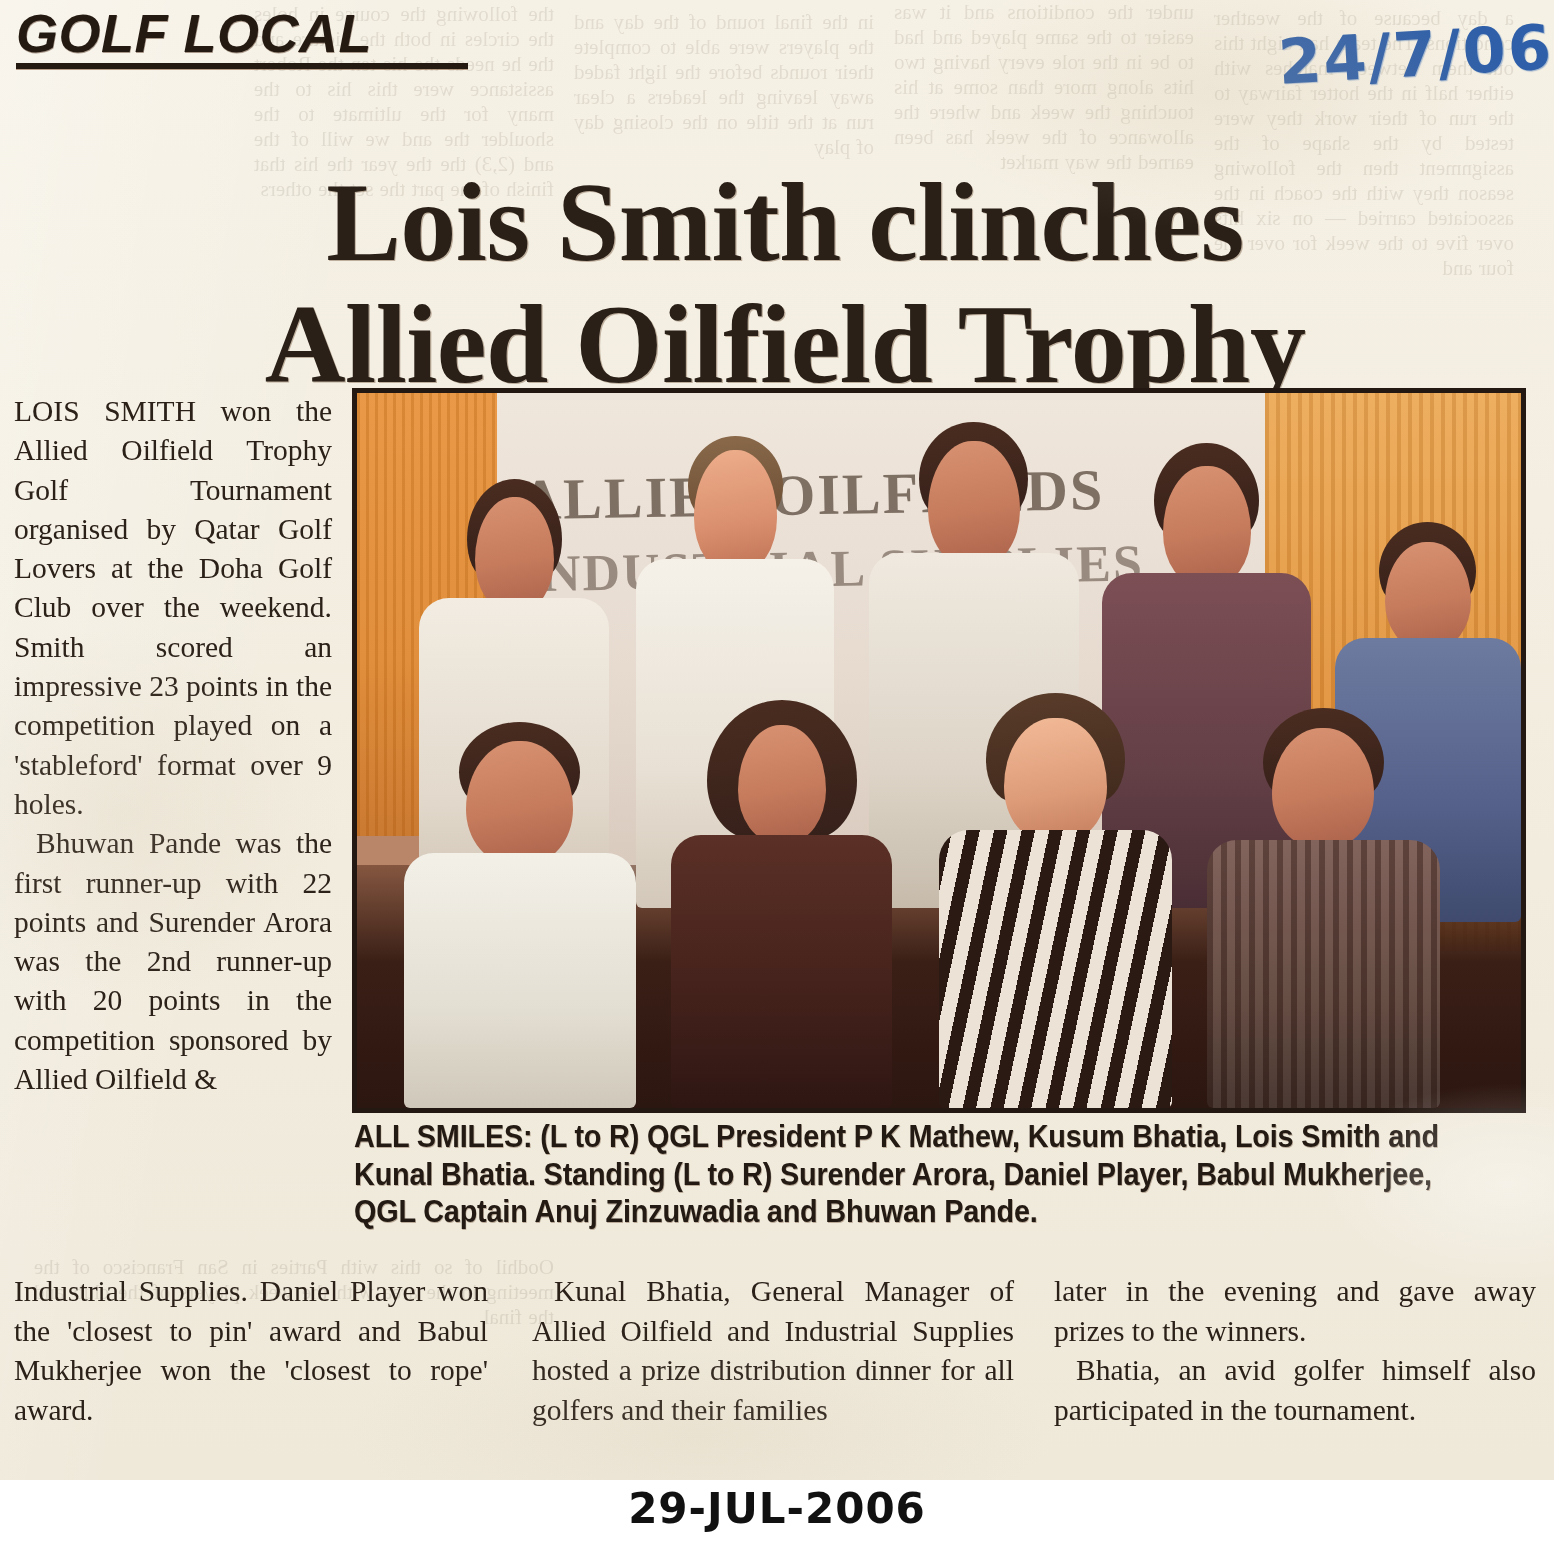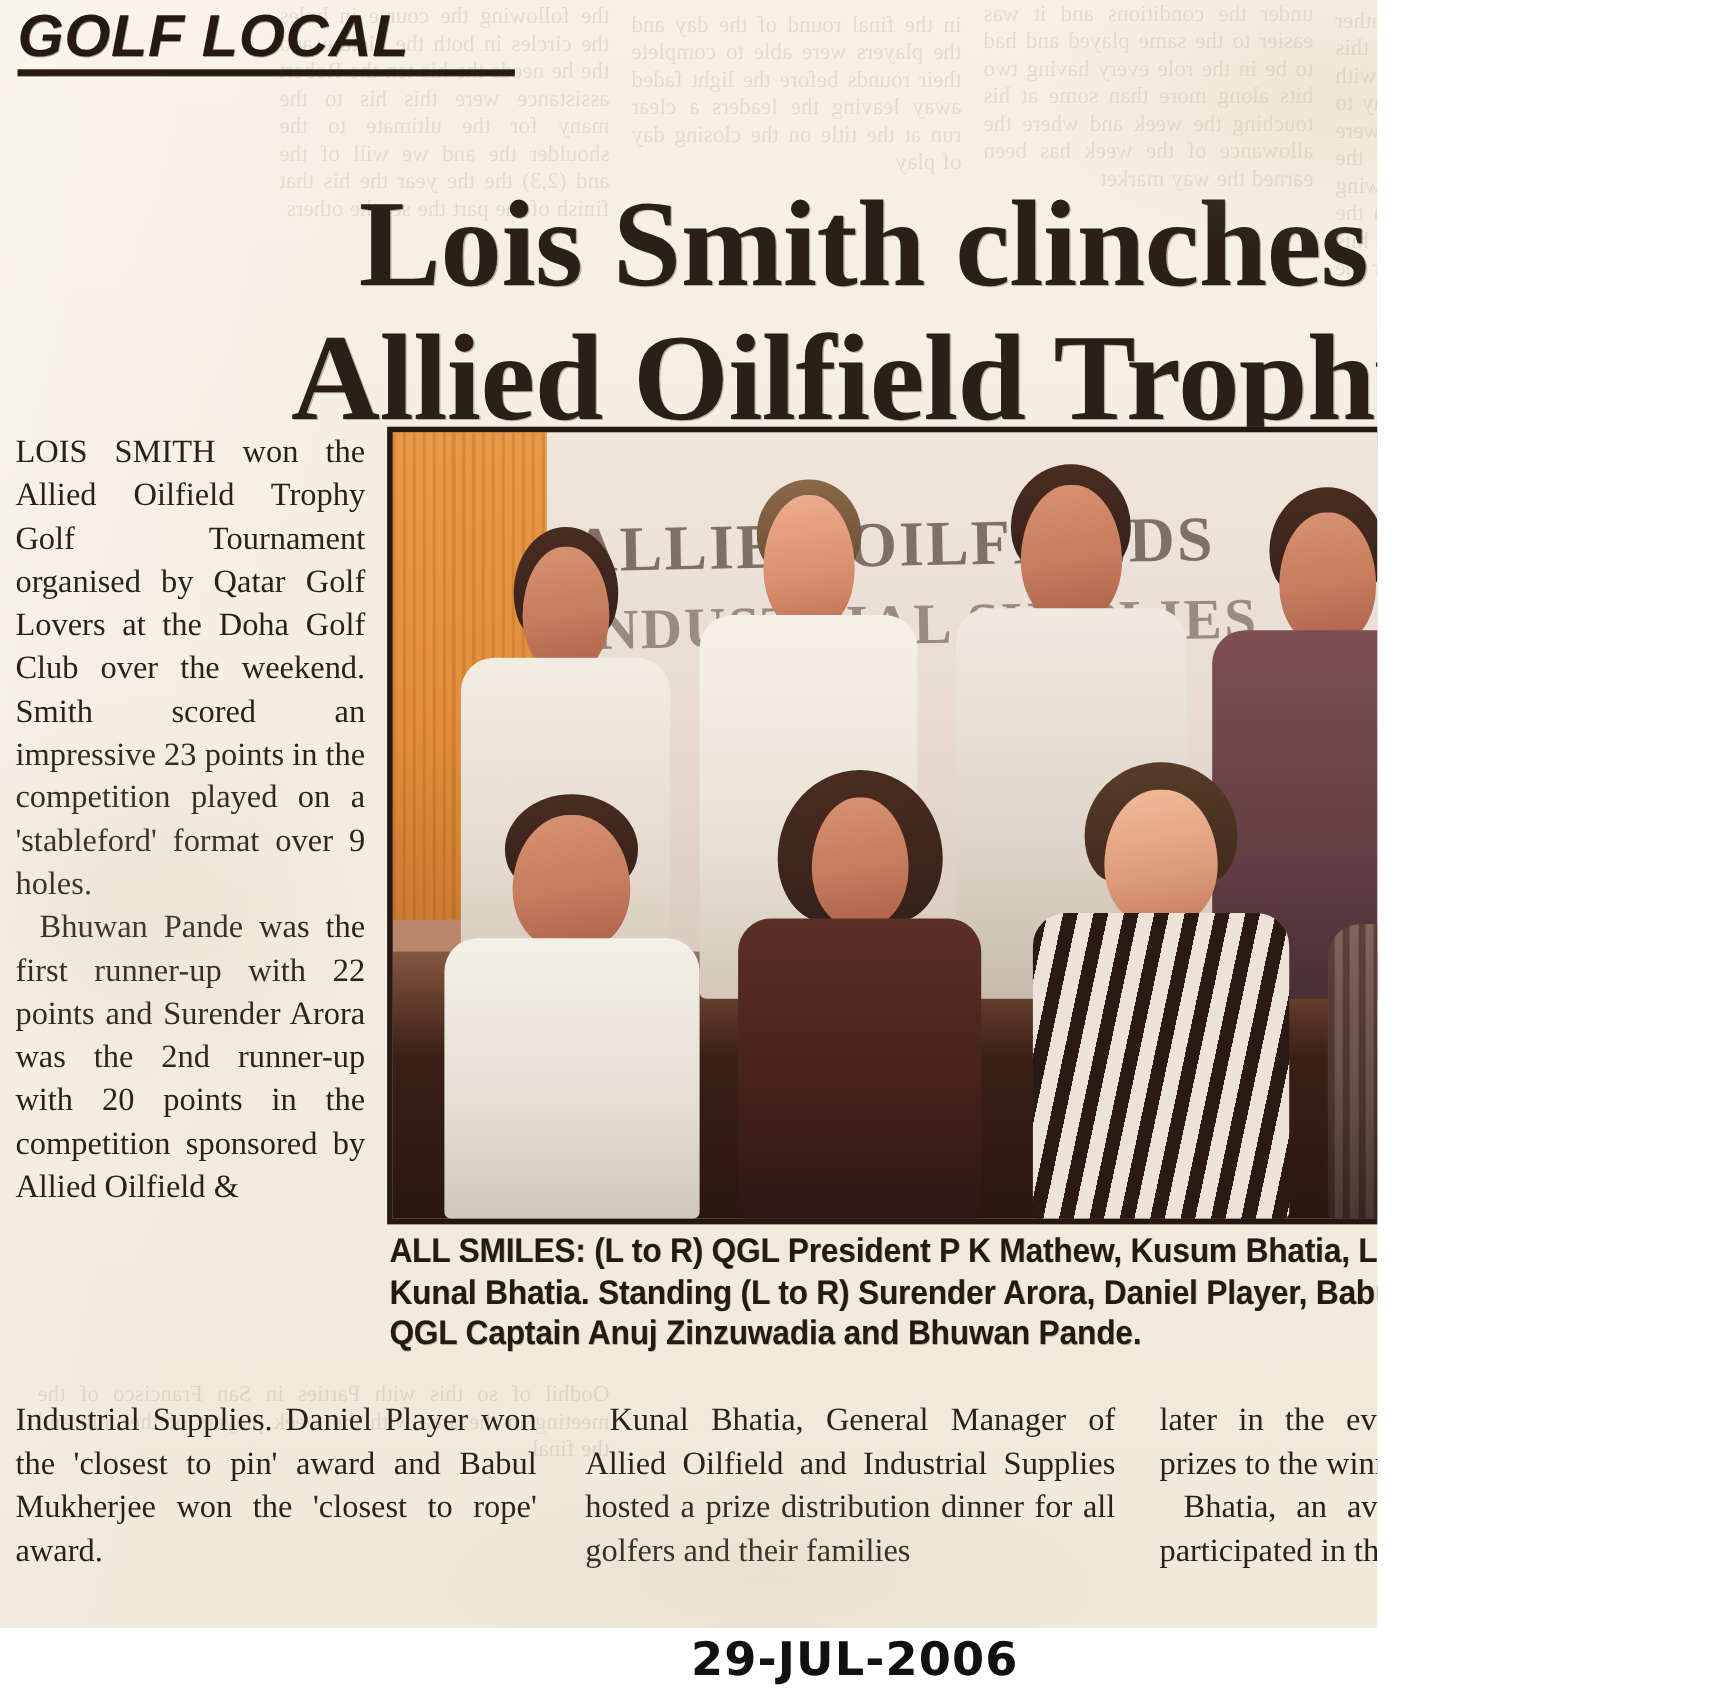--- a/index.html
+++ b/index.html
@@ -9,21 +9,21 @@
   }
   body {
     width: 1554px;
     height: 1544px;
     font-family: "Liberation Serif", serif;
     overflow: hidden;
   }
 
   #clip {
     position: relative;
-    width: 1252px;
+    width: 1554px;
     height: 1544px;
     overflow: hidden;
   }
 
   
   .page {
     position: absolute;
     left: 0; top: 0;
     width: 1554px;
     height: 1480px;

